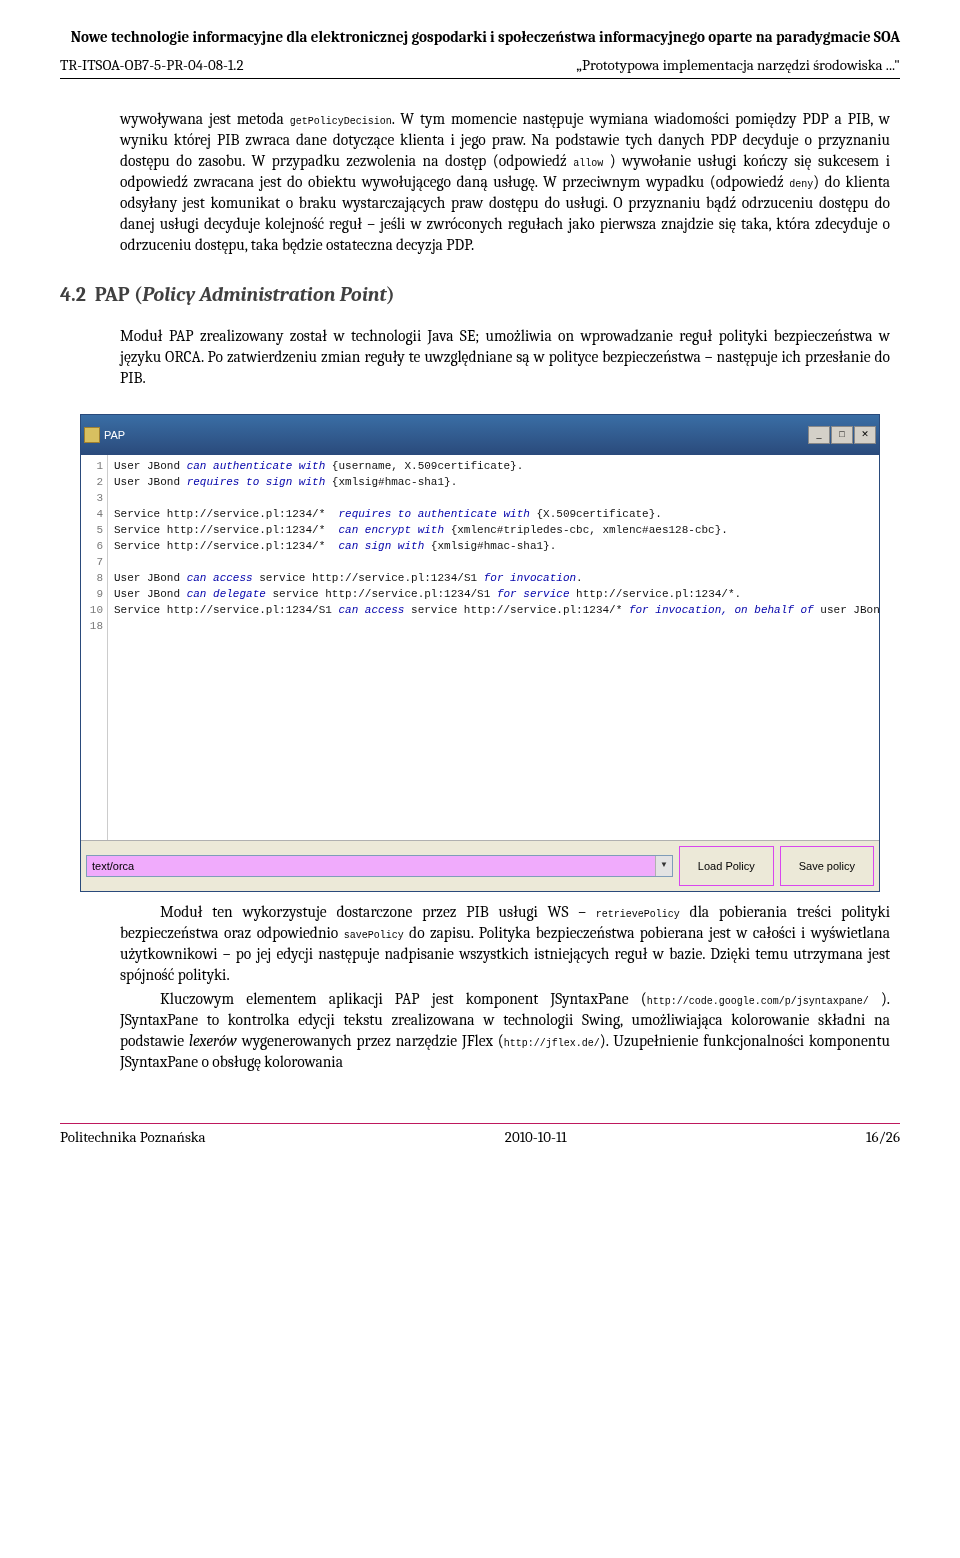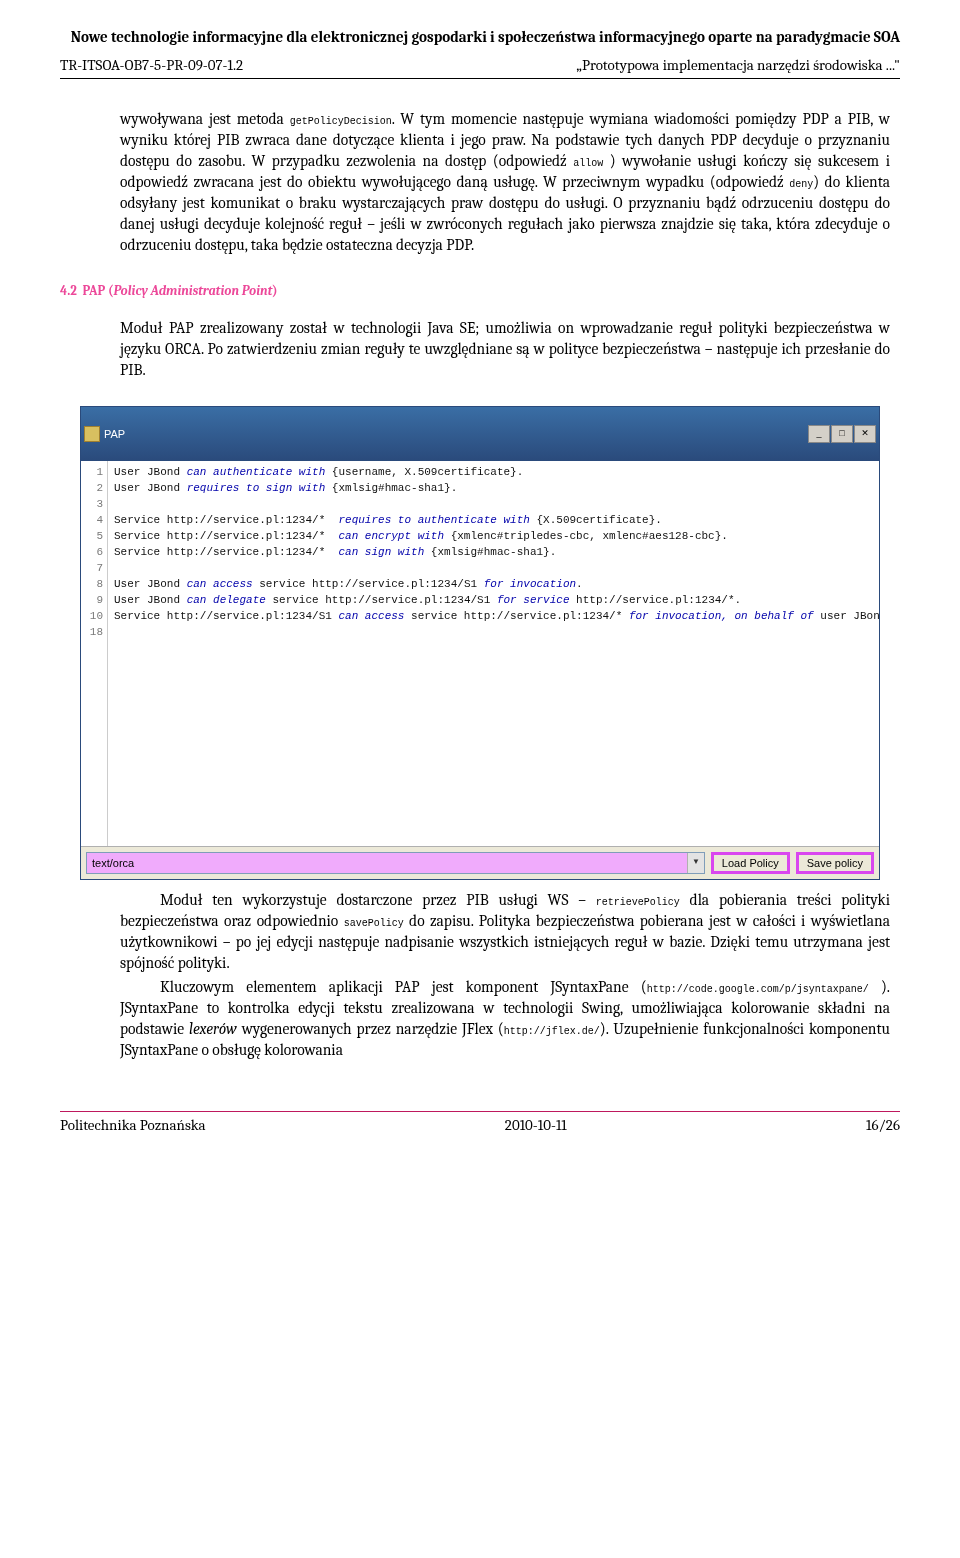--- a/index.html
+++ b/index.html
@@ -32,45 +32,45 @@
     margin-right: 10px;
     text-align: justify;
     font-size: 15.5px;
     line-height: 1.35;
   }
   .mono {
     font-family: "Courier New", monospace;
     font-size: 10px;
   }
   h2.section {
-    font-size: 13px;
+    font-size: 20px;
     font-weight: bold;
     font-style: normal;
     margin-top: 28px;
     margin-bottom: 20px;
-    color: #ec4899;
+    color: #404040;
   }
   h2.section .italic { font-style: italic; }
 
   
   .pap-window {
     border: 1px solid #2a4a7b;
     background: #ece9d8;
     margin: 25px 20px 10px 20px;
     font-family: Tahoma, sans-serif;
     font-size: 11px;
   }
   .pap-titlebar {
     background: linear-gradient(#3a6ea5, #2a4a7b);
     color: #fff;
     display: flex;
     align-items: center;
     justify-content: space-between;
     height: 32px;
-    padding: 11px 3px;
+    padding: 4px 3px;
   }
   .pap-titlebar .left { display: flex; align-items: center; gap: 4px; }
   .pap-titlebar .icon {
     width: 14px; height: 14px; background: #d8c060; border: 1px solid #a08030;
   }
   .pap-winbtns { display: flex; gap: 1px; }
   .pap-winbtn {
     width: 20px; height: 16px; background: #d4d0c8; border: 1px solid #888;
     font-size: 9px; line-height: 14px; text-align: center; color: #000;
   }
@@ -118,23 +118,23 @@
     font-size: 11px;
     align-items: center;
   }
   .pap-select span { padding-left: 5px; flex: 1; }
   .pap-select .arrow {
     width: 16px; height: 100%; background: #e3e3e3; border-left: 1px solid #b0b0b0;
     text-align: center; line-height: 18px; font-size: 8px; color: #333;
   }
   .pap-btn {
     background: #ece9d8;
-    border: 3px solid #d946ef;
-    padding: 2px 8px;
-    height: 22px;
+    border: 1px solid #d946ef;
+    padding: 2px 18px;
+    height: 40px;
     font-size: 11px;
   }
 
   .fig-caption {
     text-align: center;
     font-size: 15px;
     margin: 12px 0 25px 0;
   }
 
   .footer {
@@ -146,21 +146,21 @@
     padding-top: 4px;
   }
 </style>
 </head>
 <body>
 
 <div class="page">
 
   <div class="header-title">Nowe technologie informacyjne dla elektronicznej gospodarki i społeczeństwa informacyjnego oparte na paradygmacie SOA</div>
   <div class="header-sub">
-    <div>TR-ITSOA-OB7-5-PR-09-07-1.2</div>
+    <div>TR-ITSOA-OB7-5-PR-04-08-1.2</div>
     <div>„Prototypowa implementacja narzędzi środowiska ..."</div>
   </div>
 
   <div class="body-block">
     <span>wywoływana jest metoda </span><span class="mono">getPolicyDecision</span><span>. W tym momencie następuje wymiana wiadomości pomiędzy PDP a PIB, w wyniku której PIB zwraca dane dotyczące klienta i jego praw. Na podstawie tych danych PDP decyduje o przyznaniu dostępu do zasobu. W przypadku zezwolenia na dostęp (odpowiedź </span><span class="mono">allow</span><span> ) wywołanie usługi kończy się sukcesem i odpowiedź zwracana jest do obiektu wywołującego daną usługę. W przeciwnym wypadku (odpowiedź </span><span class="mono">deny</span><span>) do klienta odsyłany jest komunikat o braku wystarczających praw dostępu do usługi. O przyznaniu bądź odrzuceniu dostępu do danej usługi decyduje kolejność reguł – jeśli w zwróconych regułach jako pierwsza znajdzie się taka, która zdecyduje o odrzuceniu dostępu, taka będzie ostateczna decyzja PDP.</span>
   </div>
 
   <h2 class="section">
     <span>4.2</span>&nbsp;&nbsp;<span>PAP (</span><span class="italic">Policy Administration Point</span><span>)</span>
   </h2>

